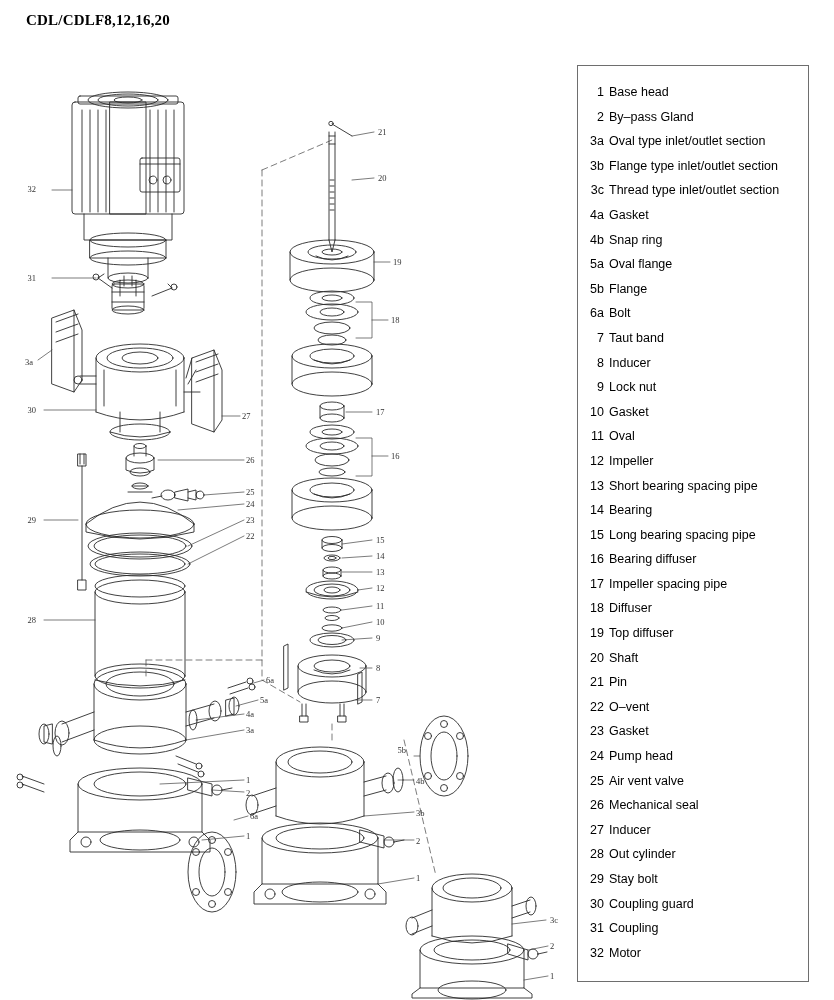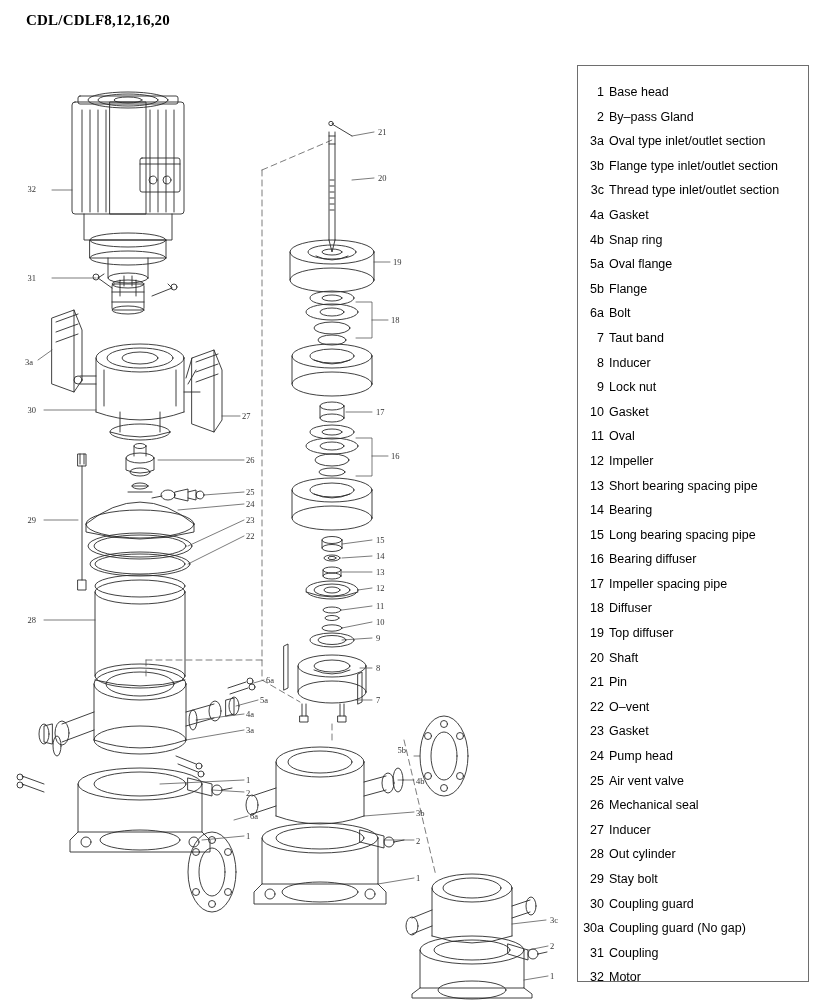--- a/index.html
+++ b/index.html
@@ -662,24 +662,20 @@
         </li>
       <li>
           <span class="num">29</span>
           <span class="lbl">Stay bolt</span>
         </li>
       <li>
           <span class="num">30</span>
           <span class="lbl">Coupling guard</span>
         </li>
       <li>
-          <span class="num">30a</span>
-          <span class="lbl">Coupling guard (No gap)</span>
-        </li>
-      <li>
           <span class="num">31</span>
           <span class="lbl">Coupling</span>
         </li>
       <li>
           <span class="num">32</span>
           <span class="lbl">Motor</span>
         </li>
     </ul>
   </div>
 

